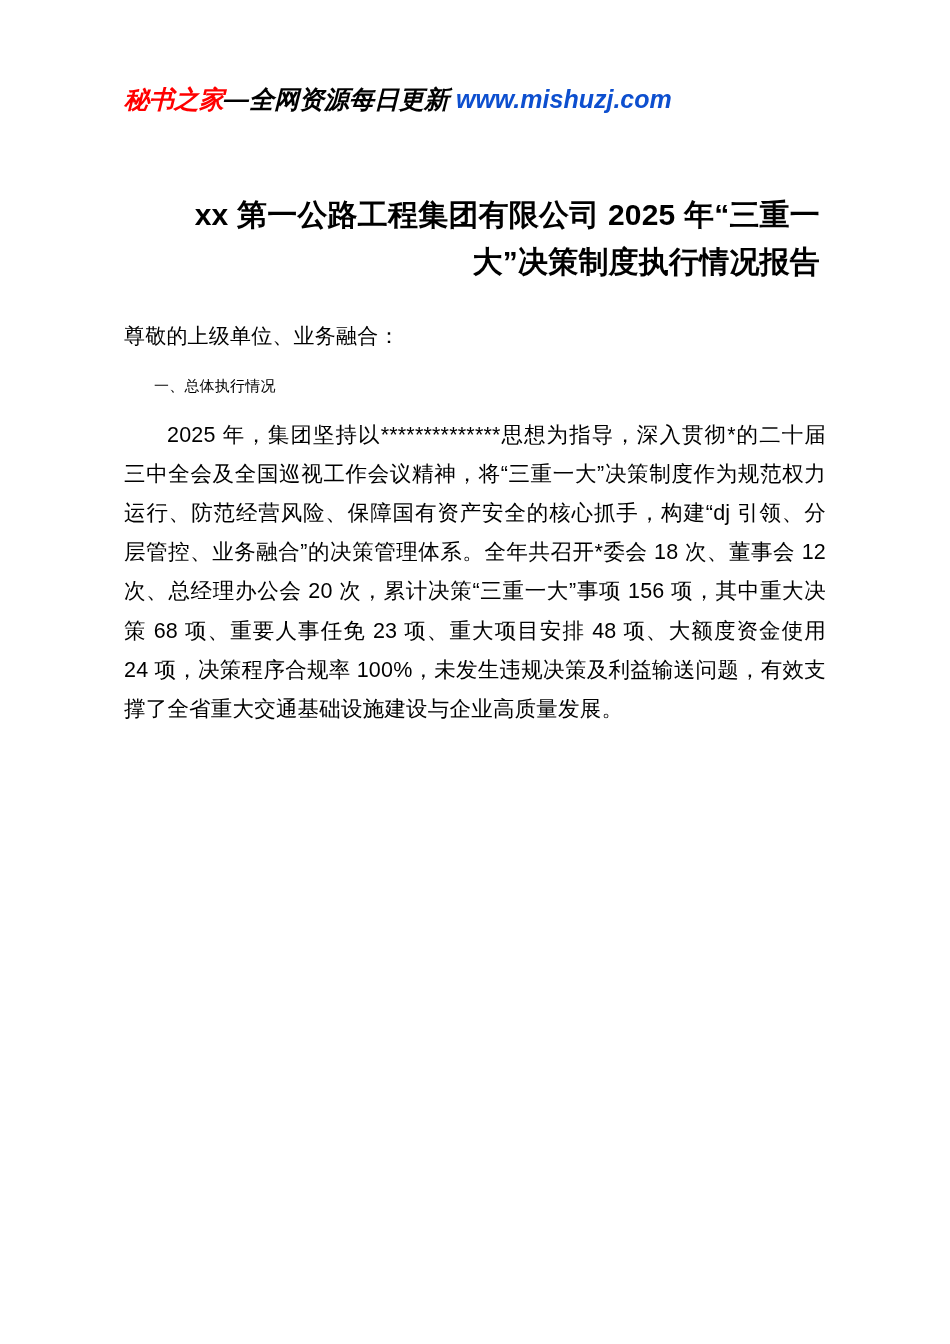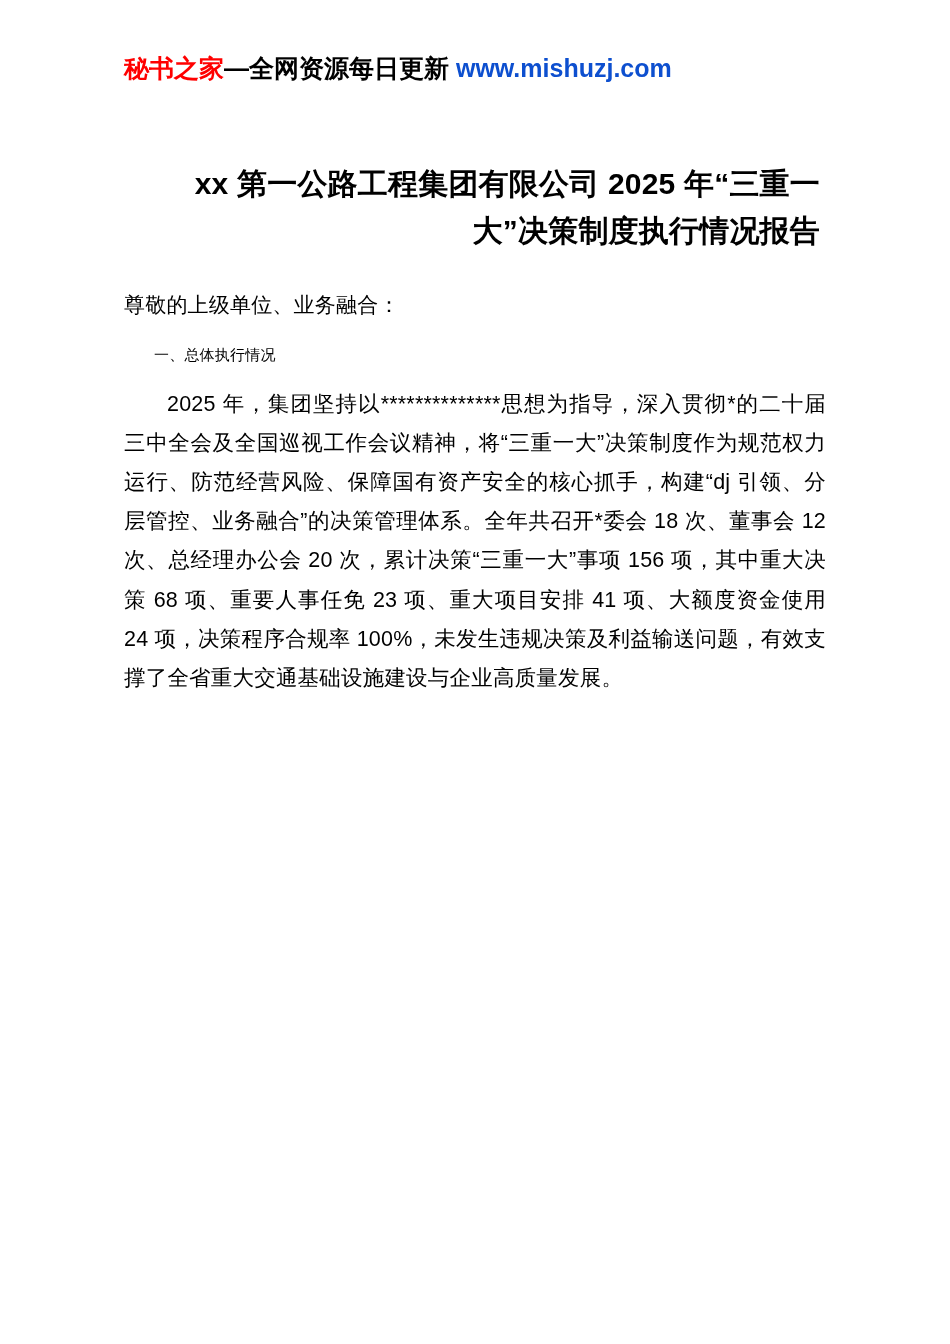--- a/index.html
+++ b/index.html
@@ -16,26 +16,27 @@
   }
   .page {
     position: relative;
     width: 950px;
     height: 1344px;
     background: #ffffff;
     box-sizing: border-box;
     padding: 0 124px;
   }
   .watermark {
-    padding-top: 53px;
+    padding-top: 84px;
     font-size: 25px;
     font-weight: bold;
     line-height: 1.2;
     white-space: nowrap;
     letter-spacing: 0px;
+    font-style: italic;
   }
   .wm-brand {
     color: #ff0000;
   }
   .wm-mid {
     color: #000000;
   }
   .wm-url {
     color: #0d4fcf;
   }
@@ -82,15 +83,15 @@
     <span class="wm-brand">秘书之家</span><span class="wm-mid">—全网资源每日更新 </span><span class="wm-url">www.mishuzj.com</span>
   </div>
 
   <div class="doc-title">xx 第一公路工程集团有限公司 2025 年“三重一大”决策制度执行情况报告</div>
 
   <div class="salutation">尊敬的上级单位、业务融合：</div>
 
 
   <p class="section-head">一、总体执行情况</p>
 
-  <p class="body-par">2025 年，集团坚持以**************思想为指导，深入贯彻*的二十届三中全会及全国巡视工作会议精神，将“三重一大”决策制度作为规范权力运行、防范经营风险、保障国有资产安全的核心抓手，构建“dj 引领、分层管控、业务融合”的决策管理体系。全年共召开*委会 18 次、董事会 12 次、总经理办公会 20 次，累计决策“三重一大”事项 156 项，其中重大决策 68 项、重要人事任免 23 项、重大项目安排 41 项、大额度资金使用 24 项，决策程序合规率 100%，未发生违规决策及利益输送问题，有效支撑了全省重大交通基础设施建设与企业高质量发展。</p>
+  <p class="body-par">2025 年，集团坚持以**************思想为指导，深入贯彻*的二十届三中全会及全国巡视工作会议精神，将“三重一大”决策制度作为规范权力运行、防范经营风险、保障国有资产安全的核心抓手，构建“dj 引领、分层管控、业务融合”的决策管理体系。全年共召开*委会 18 次、董事会 12 次、总经理办公会 20 次，累计决策“三重一大”事项 156 项，其中重大决策 68 项、重要人事任免 23 项、重大项目安排 48 项、大额度资金使用 24 项，决策程序合规率 100%，未发生违规决策及利益输送问题，有效支撑了全省重大交通基础设施建设与企业高质量发展。</p>
 
 </div>
 
 </body></html>

